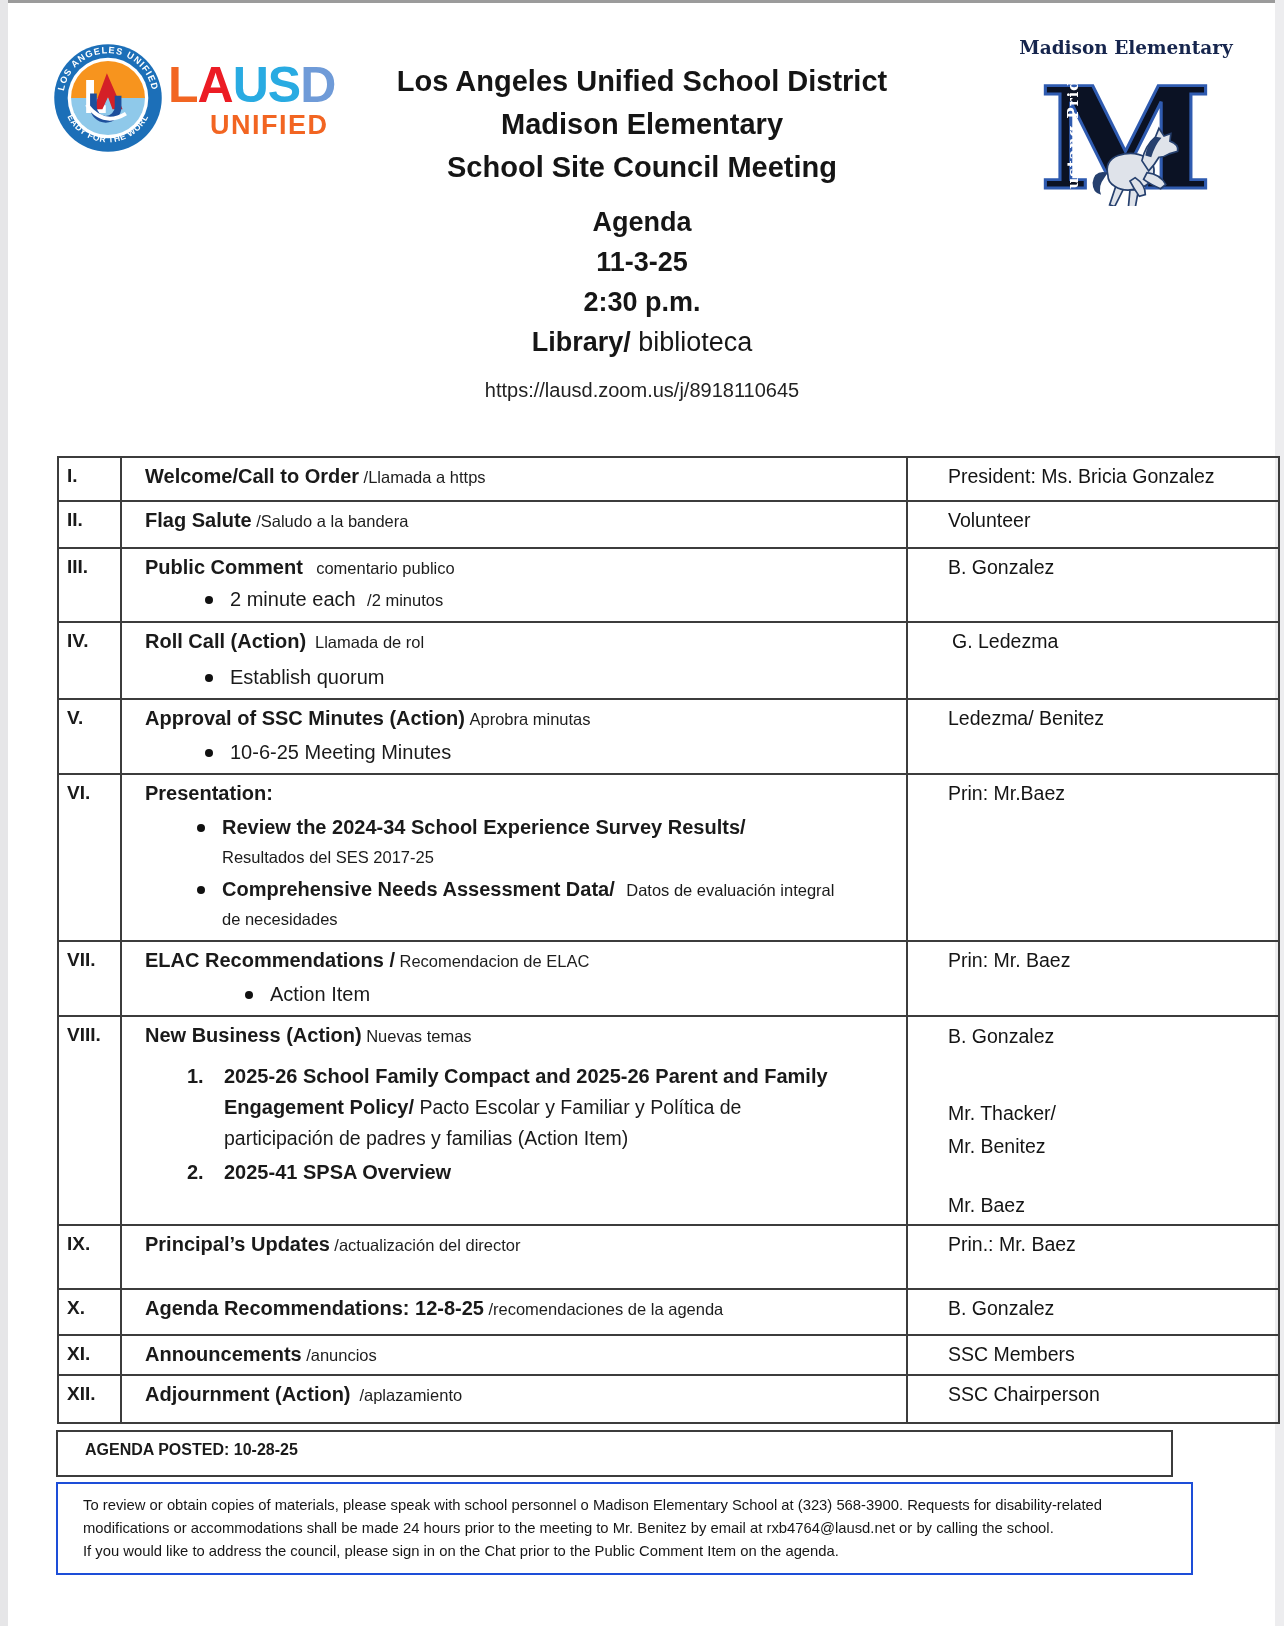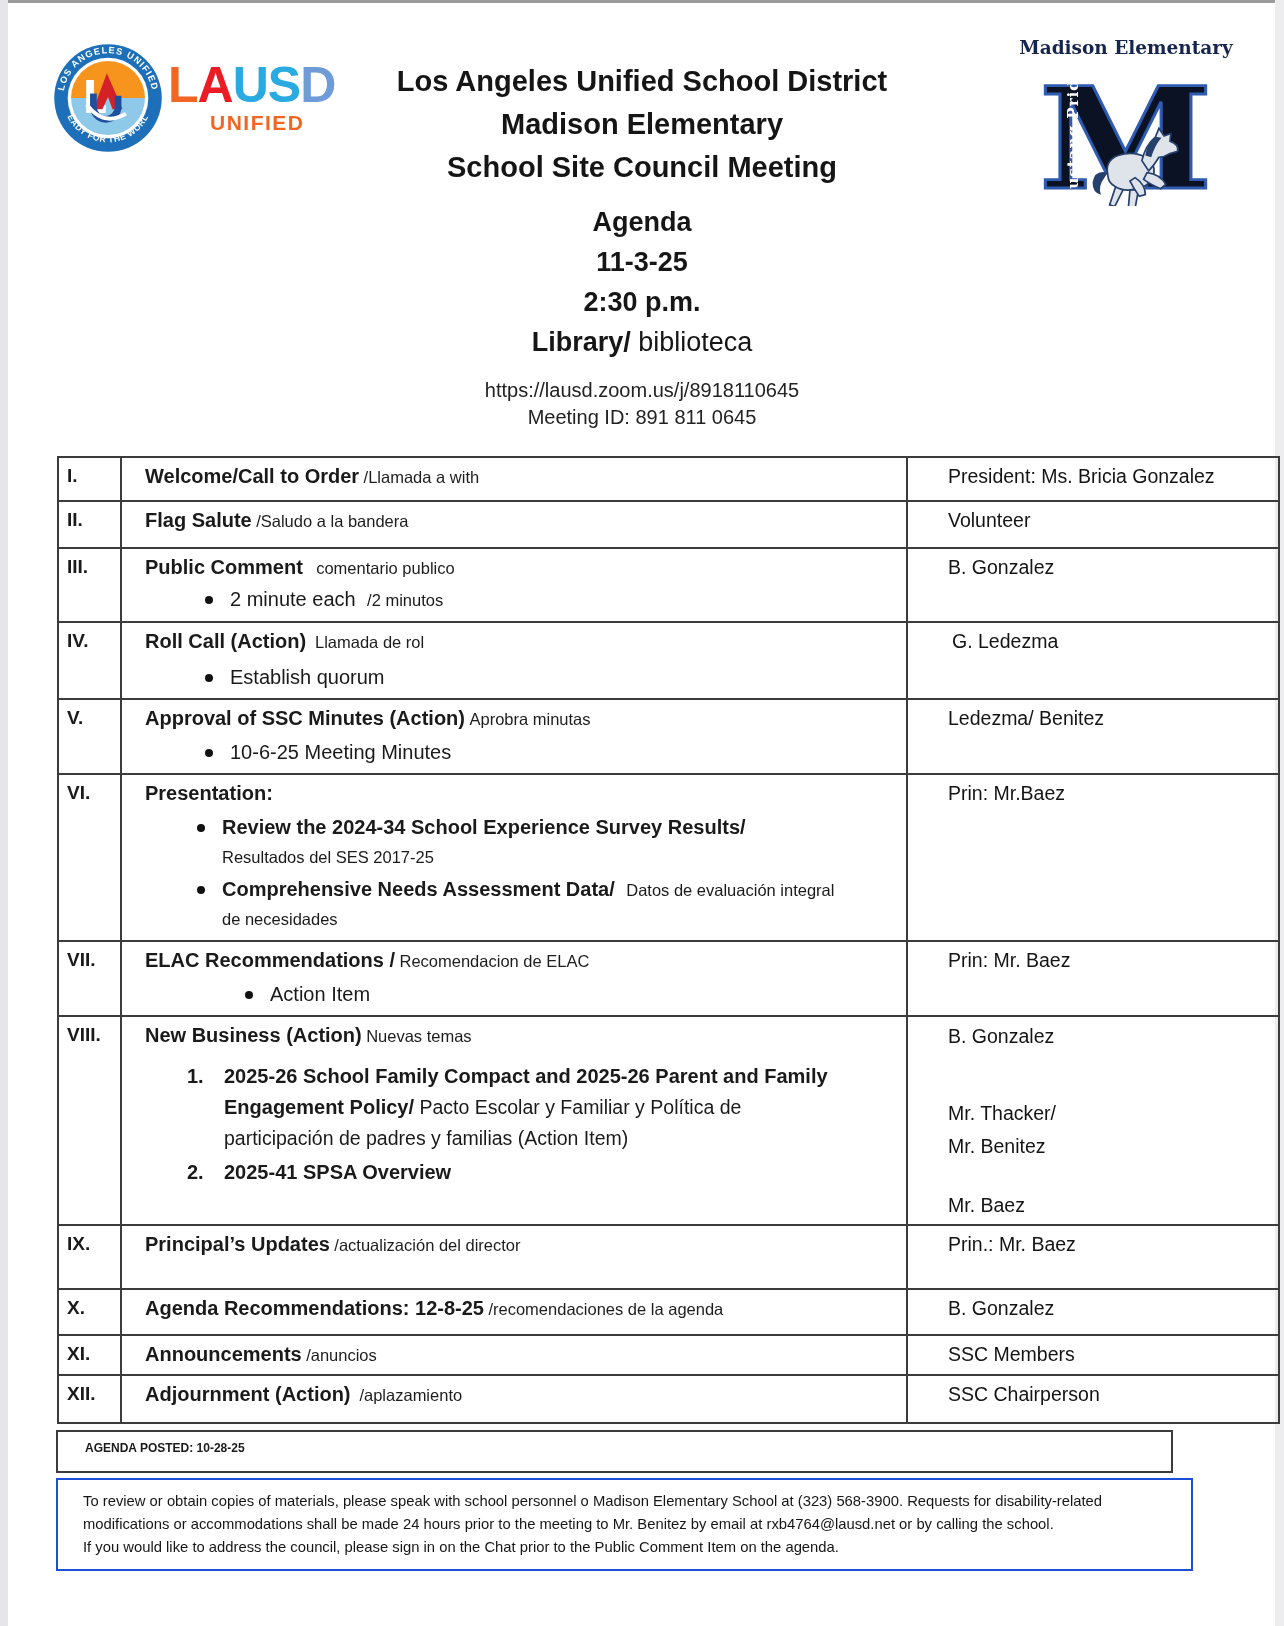--- a/index.html
+++ b/index.html
@@ -6,21 +6,21 @@
   body{background:#d8d8d8;font-family:"Liberation Sans",sans-serif;color:#1a1a1a;
        -webkit-font-smoothing:antialiased;}
   .page{position:relative;width:1284px;height:1626px;background:#fff;margin:0 auto;overflow:hidden;
         box-shadow:inset 8px 0 0 #e6e6e8, inset -9px 0 0 #ededef, inset 0 3px 0 #9b9b9b;}
 
   
   .header{position:relative;height:456px;}
   .seal{position:absolute;left:52px;top:42px;}
   .wordmark{position:absolute;left:168px;top:60px;line-height:1;}
   .wordmark .letters{font-size:50px;font-weight:bold;letter-spacing:-1px;}
-  .wordmark .unified{font-size:21px;font-weight:bold;letter-spacing:1.5px;margin:2px 0 0 42px;}
+  .wordmark .unified{font-size:27px;font-weight:bold;letter-spacing:1.5px;margin:2px 0 0 42px;}
   .madison-logo{position:absolute;right:50px;top:34px;}
   .title-block{position:absolute;left:0;right:0;top:60px;text-align:center;}
   .title-block .tl{font-size:29px;font-weight:bold;line-height:43px;color:#151515;}
   .agenda-block{position:absolute;left:0;right:0;top:202px;text-align:center;}
   .agenda-block .al{font-size:27px;font-weight:bold;line-height:40px;color:#161616;}
   .agenda-block .loc-sub{font-weight:normal;text-align:right;}
   .zoom-lines{margin-top:15px;font-size:20px;line-height:27px;color:#222;}
 
   
   table.agenda{border-collapse:collapse;margin-left:57px;width:1123px;table-layout:fixed;}
@@ -44,21 +44,21 @@
   .num-item .body{font-size:19.5px;padding-right:40px;}
   .num-item .body b{font-size:20px;}
   .lead-line{line-height:25px;}
   .r1{height:44px;} .r2{height:47px;} .r3{height:72px;} .r4{height:62px;}
   .r5{height:70px;} .r6{height:138px;} .r7{height:62px;} .r8{height:196px;}
   .r9{height:64px;} .r10{height:46px;} .r11{height:40px;} .r12{height:48px;}
   .ml-52{margin-top:52px;} .ml-8{margin-top:8px;} .ml-34{margin-top:34px;}
 
   
   .posted-box{margin:6px 0 0 56px;width:1117px;border:2px solid #3c3c3c;box-sizing:border-box;
-              padding:9px 16px 16px 27px;font-weight:bold;font-size:12px;}
+              padding:9px 16px 16px 27px;font-weight:bold;font-size:16px;}
   .footer-box{margin:5px 0 0 56px;width:1137px;border:2px solid #1d4ed8;box-sizing:border-box;
               padding:10px 20px 10px 25px;font-size:14.8px;line-height:23px;color:#161616;}
   .footer-box p{margin:0;}
 </style>
 </head>
 <body>
 
 <div class="page">
 
   <div class="header">
@@ -117,31 +117,30 @@
       </svg>
     </div>
 
     <div class="agenda-block">
       <div class="al">Agenda</div>
       <div class="al">11-3-25</div>
       <div class="al">2:30 p.m.</div>
       <div class="al"><span>Library/</span> <span class="loc-sub">biblioteca</span></div>
       <div class="zoom-lines">
         <div>https://lausd.zoom.us/j/8918110645</div>
-        <div>Meeting ID:  891 811 0645</div>
       </div>
     </div>
   </div>
 
   <table class="agenda">
     <tbody>
 
     <tr class="r1">
       <td class="c-num"><span>I.</span></td>
-      <td class="c-item"><span class="t">Welcome/Call to Order</span> <span class="n">/Llamada a with</span></td>
+      <td class="c-item"><span class="t">Welcome/Call to Order</span> <span class="n">/Llamada a https</span></td>
       <td class="c-lead"><span>President: Ms. Bricia Gonzalez</span></td>
     </tr>
 
     <tr class="r2">
       <td class="c-num"><span>II.</span></td>
       <td class="c-item"><span class="t">Flag Salute</span> <span class="n">/Saludo a la bandera</span></td>
       <td class="c-lead"><span>Volunteer</span></td>
     </tr>
 
     <tr class="r3">

